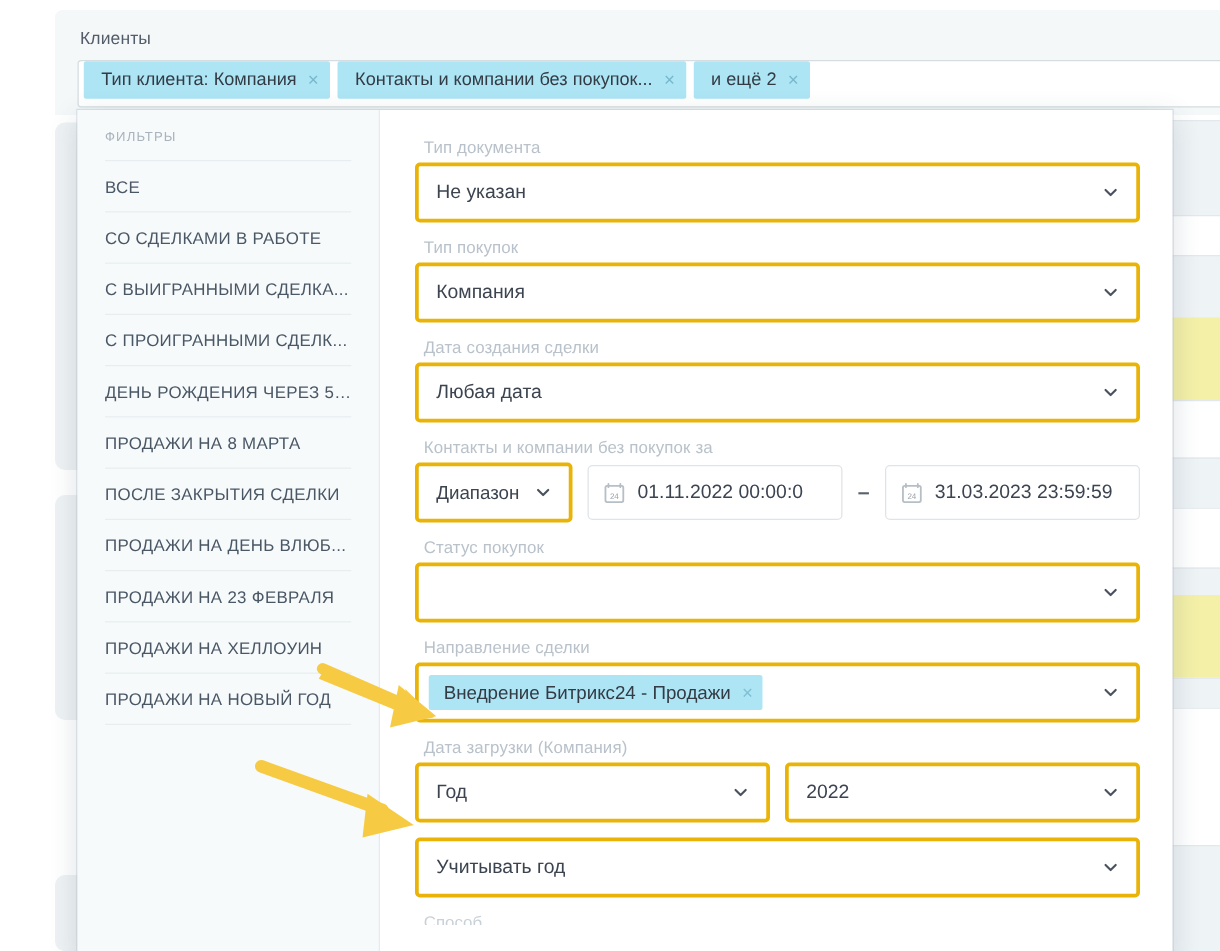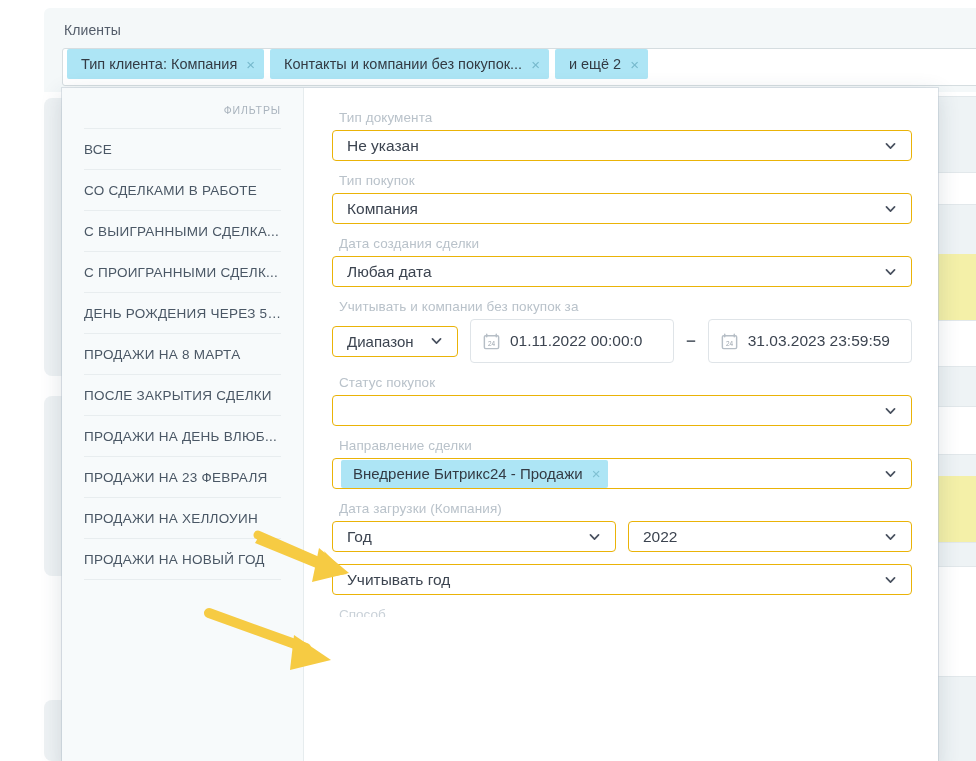--- a/index.html
+++ b/index.html
@@ -55,39 +55,39 @@
     position:absolute; left:26px; top:88px; width:876px; height:681px;
     background:#ffffff; border-radius:0 0 6px 6px;
     box-shadow: 0 6px 22px rgba(40,60,80,.16), 0 0 0 1px rgba(200,210,218,.55);
     display:flex; overflow:hidden;
   }
   .sidebar {
     width:242px; flex:0 0 242px; background:#f7fafb;
     border-right:1px solid #e6ecee; padding:0 22px;
   }
   .sidebar-head {
-    text-align:right; font-size:10.5px; letter-spacing:.9px;
+    text-align:left; font-size:10.5px; letter-spacing:.9px;
     color:#a9b3bd; padding:16px 0 12px; text-transform:uppercase;
   }
   .side-item {
     font-size:13.5px; color:#4a5765; letter-spacing:.25px;
     padding:13px 0 12px; border-top:1px solid #e8edef;
     white-space:nowrap; overflow:hidden; text-overflow:ellipsis; cursor:pointer;
   }
 
   
   .form { flex:1; padding:22px 26px 0 28px; overflow:hidden; }
   .field { margin-bottom:12px; }
   .flabel {
     display:block; font-size:13.5px; color:#b9c2ca;
     margin:0 0 5px 7px; letter-spacing:.1px;
   }
   .sel {
-    position:relative; width:100%; height:31px;
-    border:1px solid #eab308; border-radius:4px; background:#fff;
+    position:relative; width:100%; height:48px;
+    border:3px solid #eab308; border-radius:4px; background:#fff;
     display:flex; align-items:center; padding:0 36px 0 14px;
     font-size:15.5px; color:#3c4450; cursor:pointer;
   }
   .sel .chev {
     position:absolute; right:14px; top:50%; transform:translateY(-50%);
     width:13px; height:13px; pointer-events:none;
   }
   .sel .chev svg { display:block; }
   .row { display:flex; align-items:center; gap:12px; }
   .sel.narrow { width:126px; flex:0 0 126px; padding-right:30px; font-size:15px; }
@@ -208,21 +208,21 @@
           <span>Любая дата</span>
           <span class="chev">
             <svg viewBox="0 0 16 16" width="13" height="13">
                 <path d="M3 5.5 L8 10.5 L13 5.5" fill="none" stroke="#4a5260" stroke-width="2.1" stroke-linecap="round" stroke-linejoin="round"></path>
               </svg>
           </span>
         </div>
       </div>
 
       <div class="field">
-        <span class="flabel">Учитывать и компании без покупок за</span>
+        <span class="flabel">Контакты и компании без покупок за</span>
         <div class="row">
           <div class="sel narrow">
             <span>Диапазон</span>
             <span class="chev">
               <svg viewBox="0 0 16 16" width="13" height="13">
                   <path d="M3 5.5 L8 10.5 L13 5.5" fill="none" stroke="#4a5260" stroke-width="2.1" stroke-linecap="round" stroke-linejoin="round"></path>
                 </svg>
             </span>
           </div>
           <div class="datebox">

